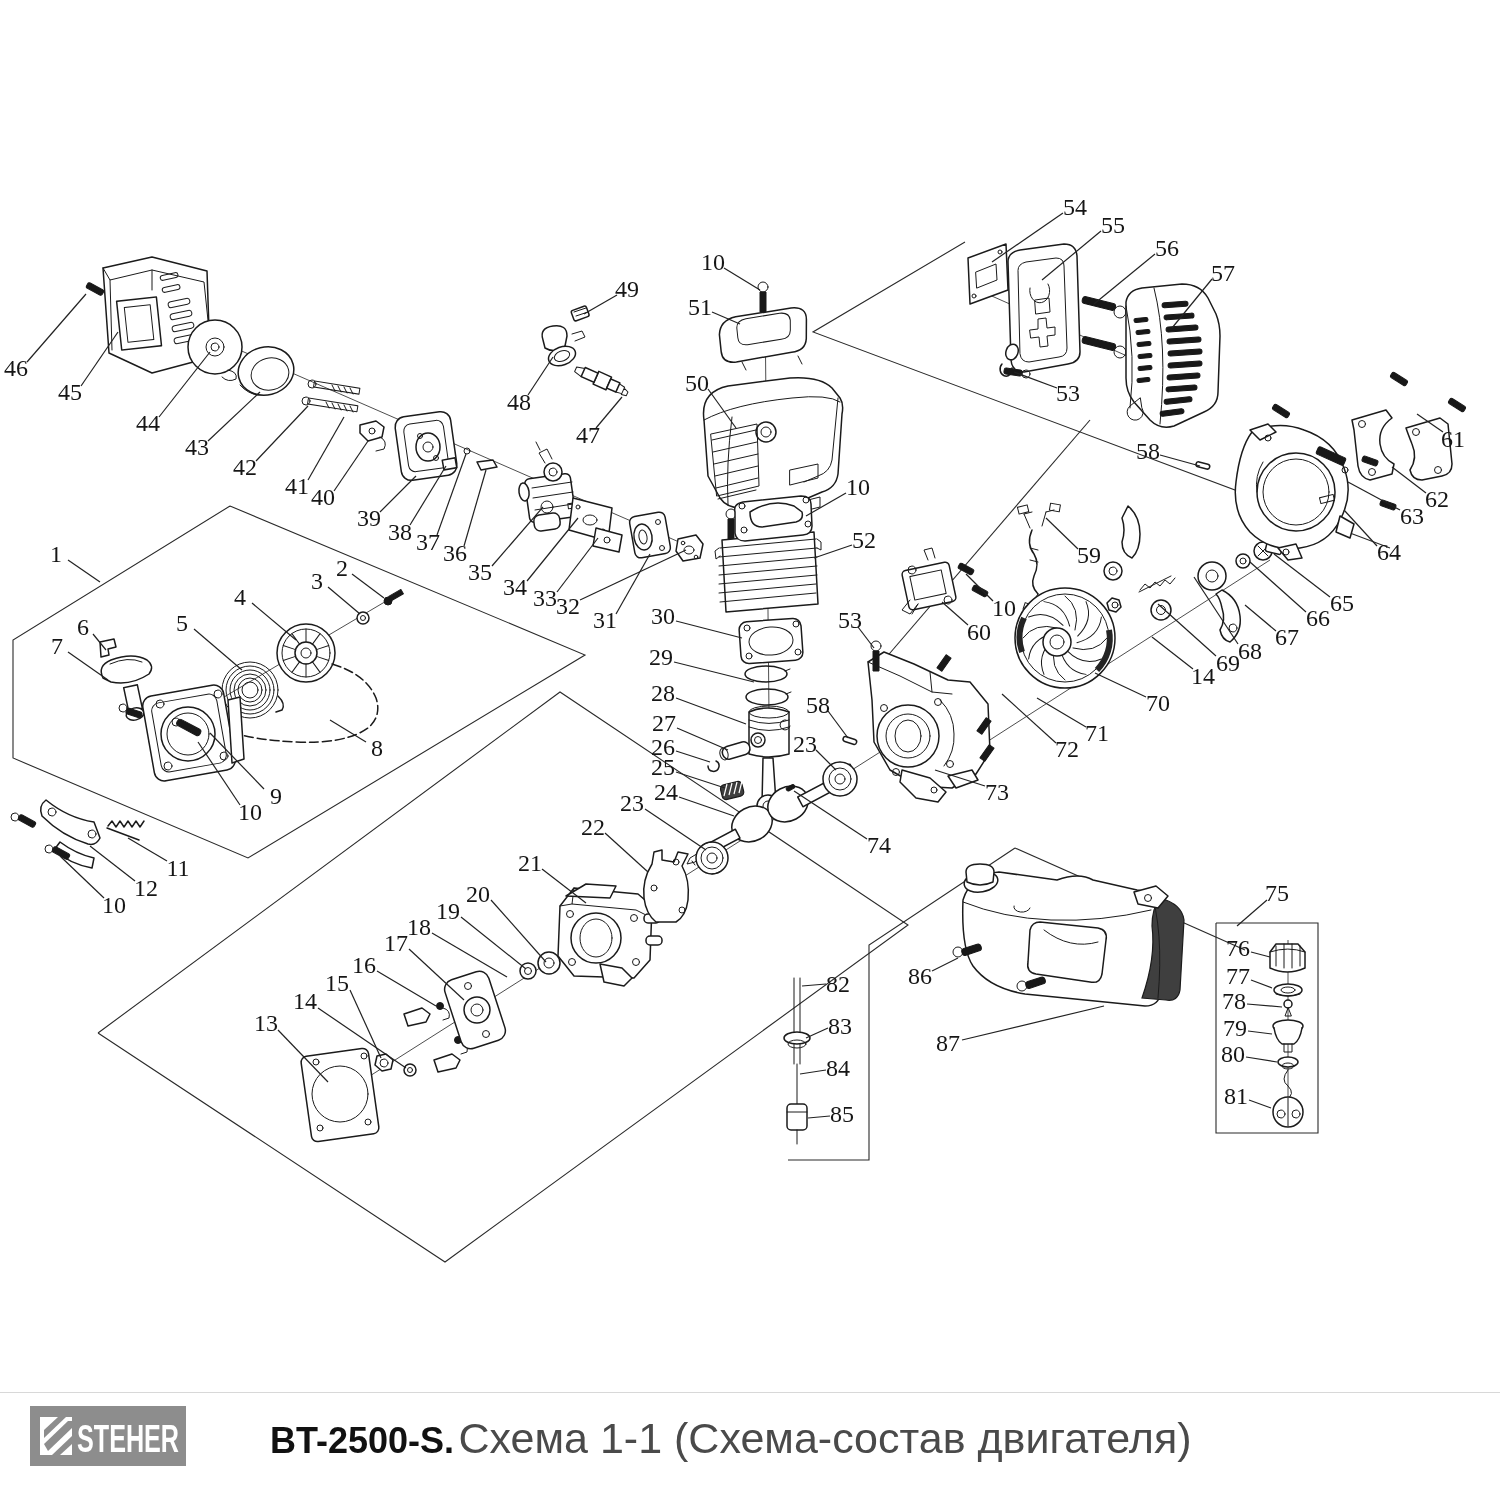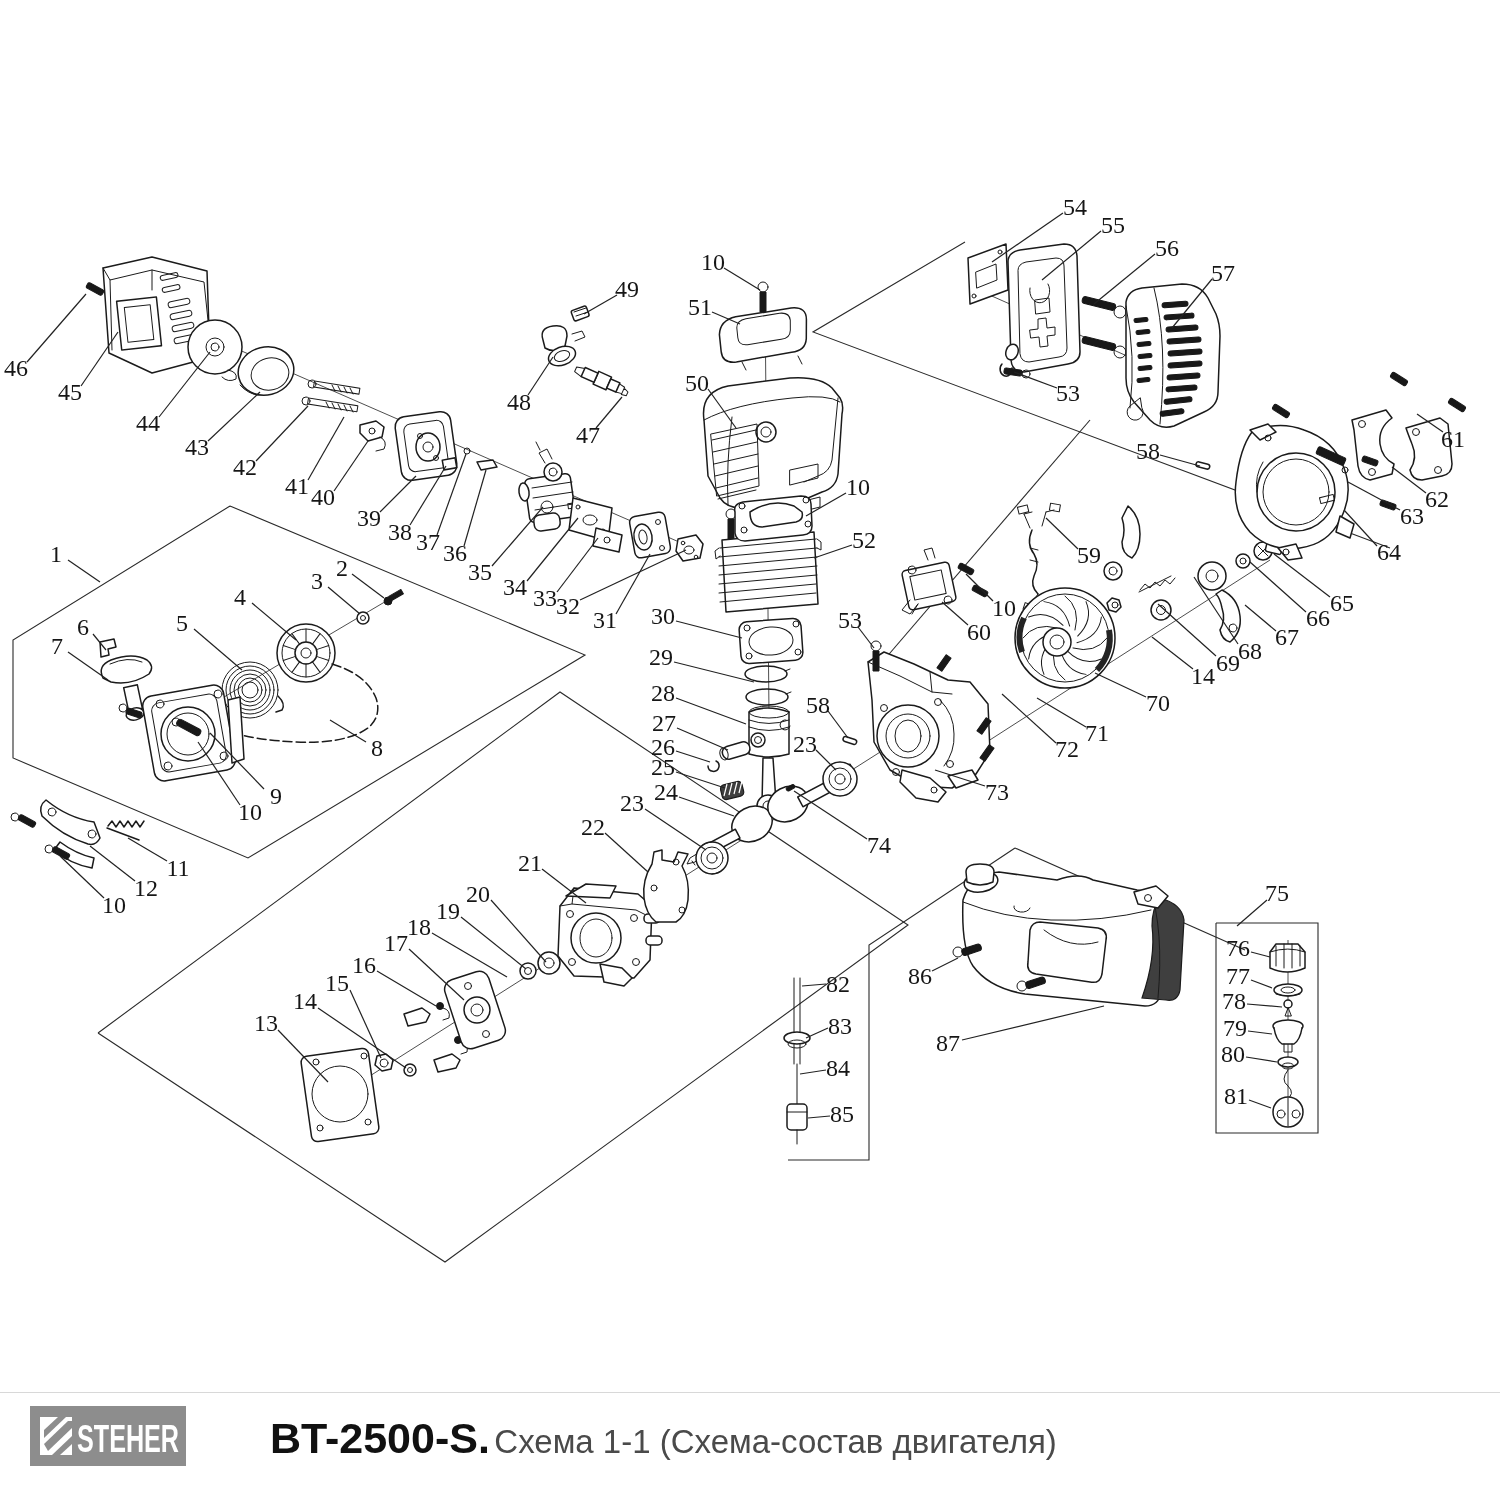--- a/index.html
+++ b/index.html
@@ -11,22 +11,22 @@
   .lline{stroke:#222;stroke-width:1.2;}
   .p{fill:none;stroke:#1b1b1b;stroke-width:1.5;stroke-linejoin:round;stroke-linecap:round;}
   .pw{fill:#fff;stroke:#1b1b1b;stroke-width:1.5;stroke-linejoin:round;stroke-linecap:round;}
   .pt{fill:none;stroke:#1b1b1b;stroke-width:1;stroke-linejoin:round;stroke-linecap:round;}
   .pb{fill:#181818;stroke:#181818;stroke-width:1;stroke-linejoin:round;}
   .pg{fill:#3f3f3f;stroke:#1b1b1b;stroke-width:1.2;}
   #footer-rule{position:absolute;left:0;top:1392px;width:1500px;height:1px;background:#d8d8d8;}
   #footer{position:absolute;left:0;top:1400px;width:1500px;height:100px;padding-left:8px;}
   #logo-box{position:absolute;left:30px;top:6px;width:156px;height:60px;background:#8d8d8d;}
   #footer-title{position:absolute;left:270px;top:14px;white-space:nowrap;}
-  #footer-title .model{font-weight:bold;font-size:43px;color:#111;}
-  #footer-title .subtitle{font-weight:normal;font-size:33px;color:#4a4a4a;}
+  #footer-title .model{font-weight:bold;font-size:36px;color:#111;}
+  #footer-title .subtitle{font-weight:normal;font-size:43px;color:#4a4a4a;}
 </style>
 </head>
 <body>
 
 <div id="stage">
 
 <svg width="1500" height="1390" viewBox="0 0 1500 1390">
 
   <g id="structure-layer">
         <polyline points="230,506 13,640 13,758 248,858 585,655 230,506" class="sline"></polyline>

